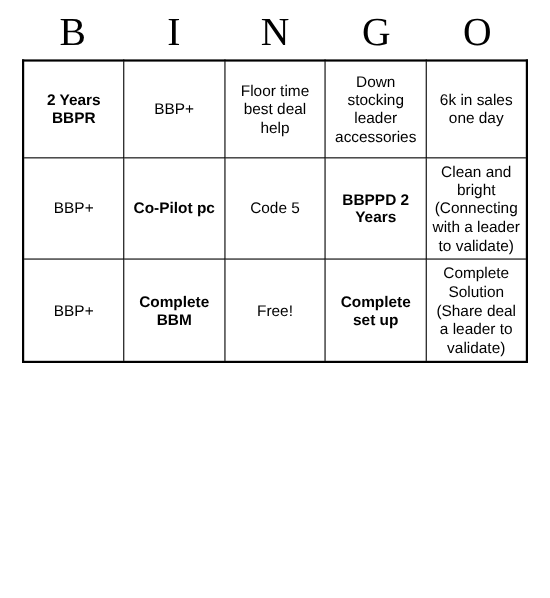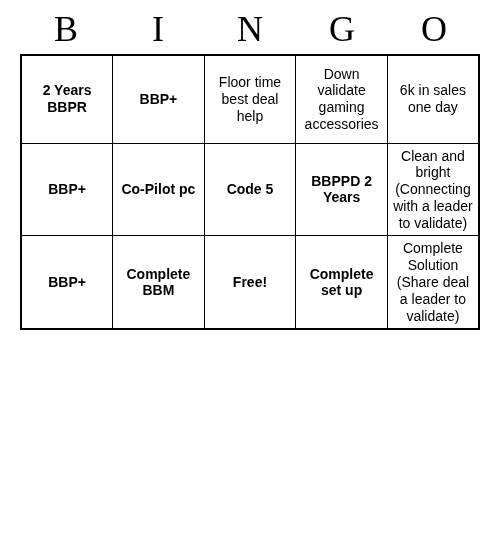--- a/index.html
+++ b/index.html
@@ -41,55 +41,55 @@
       height: 88px;
       text-align: center;
       vertical-align: middle;
       padding: 4px;
       font-size: 14px;
       line-height: 1.2;
     }
 
     .cell-large {
       font-size: 20px;
-      font-weight: bold;
+      font-weight: normal;
     }
 
     .cell-medium {
       font-size: 16px;
       font-weight: bold;
     }
 
     .cell-small {
       font-size: 11px;
     }
 
     .cell-free {
       font-size: 22px;
-      font-weight: bold;
+      font-weight: normal;
     }
   </style>
 </head>
 <body>
 
 <div class="bingo-header">
   <div class="bingo-header-letter">B</div>
   <div class="bingo-header-letter">I</div>
   <div class="bingo-header-letter">N</div>
   <div class="bingo-header-letter">G</div>
   <div class="bingo-header-letter">O</div>
 </div>
 
 <table class="bingo-grid">
   <tbody id="grid-body">
       <tr>
         <td class="cell-medium">2 Years BBPR</td>
         <td class="cell-large">BBP+</td>
         <td class="cell-small">Floor time best deal help</td>
-        <td class="cell-small">Down validate gaming accessories</td>
+        <td class="cell-small">Down stocking leader accessories</td>
         <td class="cell-small">6k in sales one day</td>
       </tr>
       <tr>
         <td class="cell-large">BBP+</td>
         <td class="cell-medium">Co-Pilot pc</td>
         <td class="cell-large">Code 5</td>
         <td class="cell-medium">BBPPD 2 Years</td>
         <td class="cell-small">Clean and bright (Connecting with a leader to validate)</td>
       </tr>
       <tr>

